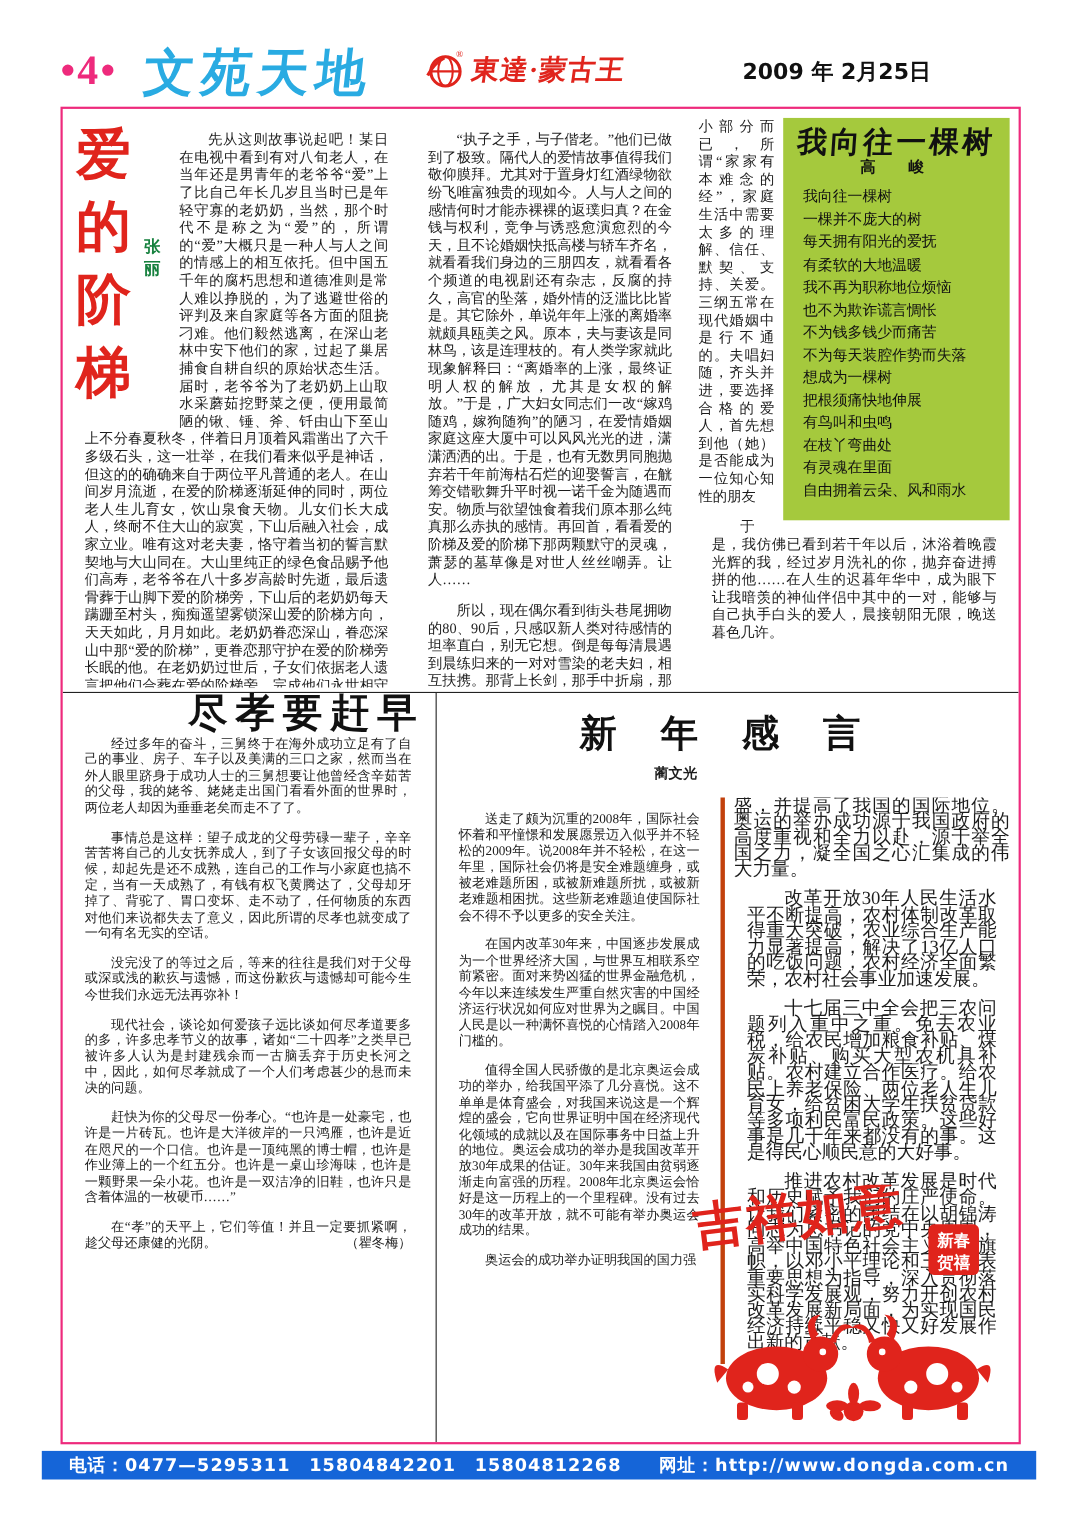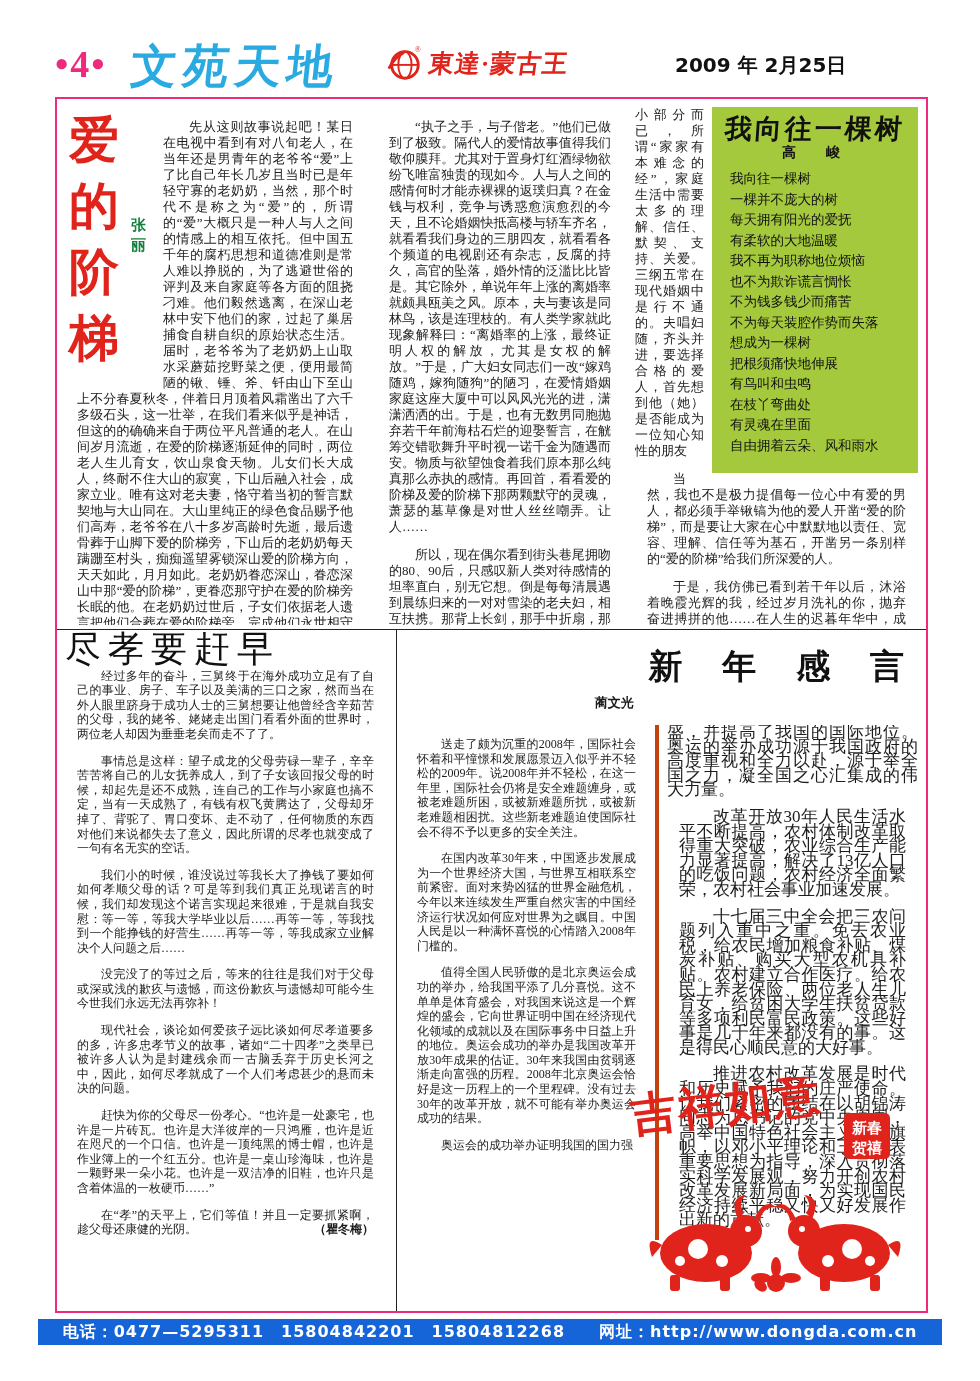--- a/index.html
+++ b/index.html
@@ -35,25 +35,25 @@
   .poemtitle{font-size:27px;font-weight:900;letter-spacing:3px;font-family:"Liberation Serif",serif;
              transform:skewX(-4deg);}
   .poemauthor{font-size:14px;font-weight:bold;letter-spacing:8px;margin:8px 0 8px 0;}
   .poemlines{text-align:left;padding-left:10px;font-size:13.5px;line-height:20.5px;font-style:normal;}
   
   .hdiv{border-top:1px solid #222;height:0;flex-shrink:0;}
   
   .botsec{flex:1;display:flex;overflow:hidden;}
   .botleft{width:340px;flex-shrink:0;border-right:1px solid #222;padding:4px 10px 0 8px;box-sizing:border-box;
            font-size:12px;line-height:14.6px;text-align:justify;overflow:hidden;}
-  .ftitle{text-align:left;font-size:36px;font-weight:400;letter-spacing:7px;color:#111;margin:8px 0 12px 0;
+  .ftitle{text-align:right;font-size:36px;font-weight:700;letter-spacing:7px;color:#111;margin:8px 0 12px 0;
           font-family:"DejaVu Sans","Liberation Sans",sans-serif;}
-  .byline{float:right;font-weight:bold;}
+  .byline{float:right;font-weight:normal;}
   .botright{flex:1;position:relative;padding:4px 8px 0 8px;box-sizing:border-box;overflow:hidden;}
-  .nytitle{text-align:right;font-size:34px;font-weight:900;letter-spacing:14px;color:#111;margin:10px 0 4px 0;
+  .nytitle{text-align:center;font-size:34px;font-weight:900;letter-spacing:14px;color:#111;margin:10px 0 4px 0;
            font-family:"DejaVu Sans","Liberation Sans",sans-serif;}
   .nyauthor{padding-left:37%;font-size:13px;font-weight:bold;margin-bottom:13px;}
   .nycols{display:flex;}
   .nycol1{width:243px;flex-shrink:0;border-right:4px solid #c2410c;padding-right:7px;
           font-size:12px;line-height:14.6px;text-align:justify;overflow:hidden;}
   .nycol2{flex:1;padding-left:8px;font-size:17px;line-height:14.6px;text-align:justify;overflow:hidden;}
   .artwork{position:absolute;right:2px;bottom:0;width:296px;height:234px;pointer-events:none;}
   
   .footer{position:absolute;left:38px;top:1319px;width:904px;height:26px;background:#1565d8;
           color:#fff;font-weight:bold;font-size:16px;line-height:26px;text-align:center;
@@ -115,35 +115,33 @@
             <div>不为每天装腔作势而失落</div>
             <div>想成为一棵树</div>
             <div>把根须痛快地伸展</div>
             <div>有鸟叫和虫鸣</div>
             <div>在枝丫弯曲处</div>
             <div>有灵魂在里面</div>
             <div>自由拥着云朵、风和雨水</div>
           </div>
         </div>
         <p class="noind">小部分而已，所谓“家家有本难念的经”，家庭生活中需要太多的理解、信任、默契、支持、关爱。三纲五常在现代婚姻中是行不通的。夫唱妇随，齐头并进，要选择合格的爱人，首先想到他（她）是否能成为一位知心知性的朋友</p>
-        <p class="ind">当然，我也不是极力提倡每一位心中有爱的男人，都必须手举锹镐为他的爱人开凿“爱的阶梯”，而是要让大家在心中默默地以责任、宽容、理解、信任等为基石，开凿另一条别样的“爱的阶梯”给我们所深爱的人。</p>
         <p class="ind">于是，我仿佛已看到若干年以后，沐浴着晚霞光辉的我，经过岁月洗礼的你，抛弃奋进搏拼的他……在人生的迟暮年华中，成为眼下让我暗羡的神仙伴侣中其中的一对，能够与自己执手白头的爱人，晨接朝阳无限，晚送暮色几许。</p>
 
       </div>
     </div>
 
     <div class="hdiv"></div>
 
     <div class="botsec">
 
       <div class="botleft">
         <div class="ftitle">尽孝要赶早</div>
         <p class="ind">经过多年的奋斗，三舅终于在海外成功立足有了自己的事业、房子、车子以及美满的三口之家，然而当在外人眼里跻身于成功人士的三舅想要让他曾经含辛茹苦的父母，我的姥爷、姥姥走出国门看看外面的世界时，两位老人却因为垂垂老矣而走不了了。</p>
         <p class="ind">事情总是这样：望子成龙的父母劳碌一辈子，辛辛苦苦将自己的儿女抚养成人，到了子女该回报父母的时候，却起先是还不成熟，连自己的工作与小家庭也搞不定，当有一天成熟了，有钱有权飞黄腾达了，父母却牙掉了、背驼了、胃口变坏、走不动了，任何物质的东西对他们来说都失去了意义，因此所谓的尽孝也就变成了一句有名无实的空话。</p>
-        <p class="ind">我们小的时候，谁没说过等我长大了挣钱了要如何如何孝顺父母的话？可是等到我们真正兑现诺言的时候，我们却发现这个诺言实现起来很难，于是就自我安慰：等一等，等我大学毕业以后……再等一等，等我找到一个能挣钱的好营生……再等一等，等我成家立业解决个人问题之后……</p>
         <p class="ind">没完没了的等过之后，等来的往往是我们对于父母或深或浅的歉疚与遗憾，而这份歉疚与遗憾却可能今生今世我们永远无法再弥补！</p>
         <p class="ind">现代社会，谈论如何爱孩子远比谈如何尽孝道要多的多，许多忠孝节义的故事，诸如“二十四孝”之类早已被许多人认为是封建残余而一古脑丢弃于历史长河之中，因此，如何尽孝就成了一个人们考虑甚少的悬而未决的问题。</p>
         <p class="ind">赶快为你的父母尽一份孝心。“也许是一处豪宅，也许是一片砖瓦。也许是大洋彼岸的一只鸿雁，也许是近在咫尺的一个口信。也许是一顶纯黑的博士帽，也许是作业簿上的一个红五分。也许是一桌山珍海味，也许是一颗野果一朵小花。也许是一双洁净的旧鞋，也许只是含着体温的一枚硬币……”</p>
         <p class="ind"><span>在“孝”的天平上，它们等值！并且一定要抓紧啊，趁父母还康健的光阴。</span><span class="byline">（瞿冬梅）</span></p>
       </div>
 
       <div class="botright">
         <div class="nytitle">新 年 感 言</div>
         <div class="nyauthor">蔺文光</div>
         <div class="nycols">

